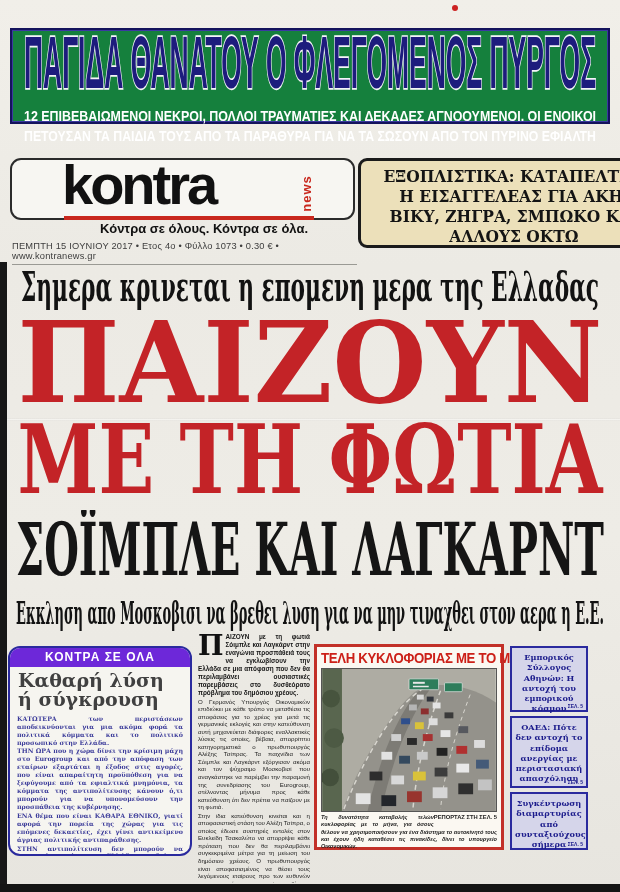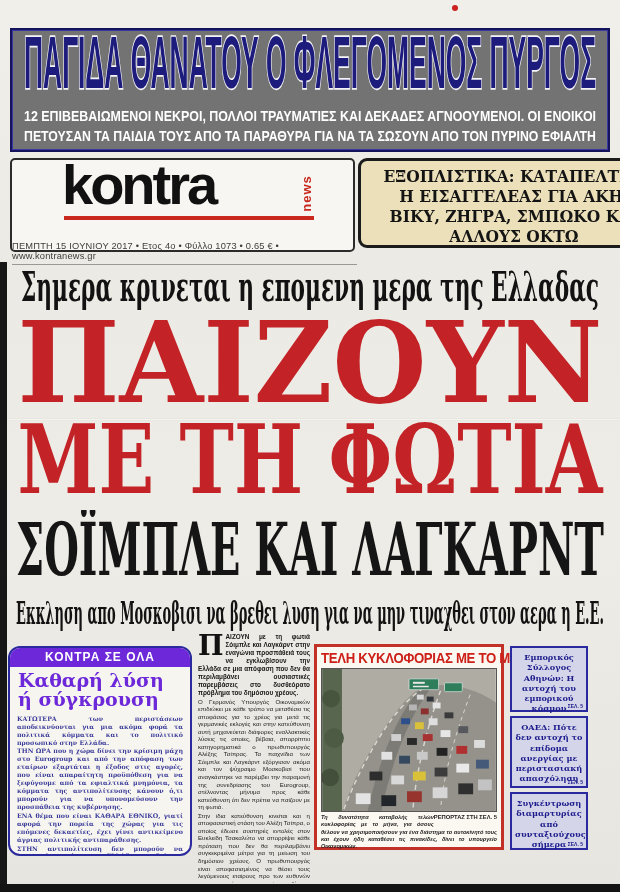--- a/index.html
+++ b/index.html
@@ -8,33 +8,33 @@
     position:relative;
     background:linear-gradient(180deg,#f1efe9 0%,#eceae4 30%,#eeece6 60%,#e7e5df 100%);
     overflow:hidden;
     font-family:"Liberation Sans",sans-serif;
     color:#1a1a1a;
   }
   .abs { position:absolute; }
 
   
   .banner {
-    left:10px; top:28px; width:600px; height:124px;
-    background:#737373;
+    left:10px; top:28px; width:600px; height:96px;
+    background:#15803d;
     border:2px solid #14135c;
     box-shadow:0 0 0 1px #3a39a0 inset;
   }
   .banner svg { display:block; }
 
   
   .logo-box {
-    left:10px; top:158px; width:345px; height:94px;
+    left:10px; top:158px; width:345px; height:62px;
     background:#f7f6f2;
     border:2px solid #2b2b2b;
-    border-radius:5px;
+    border-radius:11px;
   }
   .logo-word {
     position:absolute; left:50px; top:-8px;
     font-size:56px; font-weight:bold; letter-spacing:-3px; color:#111;
   }
   .logo-news {
     position:absolute; right:28px; top:26px;
     color:#c9281e; font-size:13px; font-weight:bold;
     transform:rotate(-90deg); letter-spacing:1px;
   }
@@ -80,21 +80,21 @@
     border:2.5px solid #2a2a9e; border-radius:12px;
     background:#f6f5f0; overflow:hidden;
   }
   .editorial-header {
     background:#6d28d9; color:#fff; text-align:center;
     font-weight:bold; font-size:12px; letter-spacing:1px;
     padding:2px 0 3px 0;
   }
   .editorial-title {
     font-family:"DejaVu Serif",serif; font-weight:bold;
-    color:#6d28d9; font-size:19px; line-height:1.02;
+    color:#404040; font-size:19px; line-height:1.02;
     padding:4px 8px 3px 8px;
   }
   .editorial-body {
     padding:2px 7px 0 7px;
     font-family:"DejaVu Serif",serif;
     font-size:6.3px; line-height:1.26; color:#3c3c9a;
     text-align:justify; font-weight:bold;
   }
   .editorial-body p { margin-bottom:1px; }
 
@@ -171,22 +171,23 @@
   <svg width="596" height="42" viewBox="0 0 596 42">
     <text x="298" y="13" text-anchor="middle" font-family="Liberation Sans, sans-serif" font-weight="bold" font-size="14.5" fill="#ffffff" textLength="572" lengthAdjust="spacingAndGlyphs">12 ΕΠΙΒΕΒΑΙΩΜΕΝΟΙ ΝΕΚΡΟΙ, ΠΟΛΛΟΙ ΤΡΑΥΜΑΤΙΕΣ ΚΑΙ ΔΕΚΑΔΕΣ ΑΓΝΟΟΥΜΕΝΟΙ. ΟΙ ΕΝΟΙΚΟΙ</text>
     <text x="298" y="33" text-anchor="middle" font-family="Liberation Sans, sans-serif" font-weight="bold" font-size="14.5" fill="#ffffff" textLength="572" lengthAdjust="spacingAndGlyphs">ΠΕΤΟΥΣΑΝ ΤΑ ΠΑΙΔΙΑ ΤΟΥΣ ΑΠΟ ΤΑ ΠΑΡΑΘΥΡΑ ΓΙΑ ΝΑ ΤΑ ΣΩΣΟΥΝ ΑΠΟ ΤΟΝ ΠΥΡΙΝΟ ΕΦΙΑΛΤΗ</text>
   </svg>
 </div>
 
 <div class="abs logo-box">
   <div class="logo-word">kontra</div>
   <div class="logo-news">news</div>
   <div class="logo-rule"></div>
-</div>
-<div class="abs dateline">ΠΕΜΠΤΗ 15 ΙΟΥΝΙΟΥ 2017 • Ετος 4ο • Φύλλο 1073 • 0.65 € • www.kontranews.gr</div>
+  <div class="logo-tagline">Κόντρα σε όλους. Κόντρα σε όλα.</div>
+</div>
+<div class="abs dateline">ΠΕΜΠΤΗ 15 ΙΟΥΝΙΟΥ 2017 • Ετος 4ο • Φύλλο 1073 • 0.30 € • www.kontranews.gr</div>
 
 <div class="abs arms-box">
   <div class="arms-text">ΕΞΟΠΛΙΣΤΙΚΑ: ΚΑΤΑΠΕΛΤΗΣ Η ΕΙΣΑΓΓΕΛΕΑΣ ΓΙΑ ΑΚΗ, ΒΙΚΥ, ΖΗΓΡΑ, ΣΜΠΩΚΟ ΚΑΙ ΑΛΛΟΥΣ ΟΚΤΩ</div>
   <div class="arms-ref">ΣΕΛ. 7</div>
 </div>
 
 <svg class="abs head-svg" style="top:268px" width="596" height="44" viewBox="0 0 596 44">
   <text x="298" y="30" transform="scale(1 1.1)" text-anchor="middle" font-family="DejaVu Serif, serif" font-weight="bold" font-size="37" fill="#121212" textLength="578" lengthAdjust="spacingAndGlyphs">Σημερα κρινεται η επομενη μερα της Ελλαδας</text>
 </svg>
 

